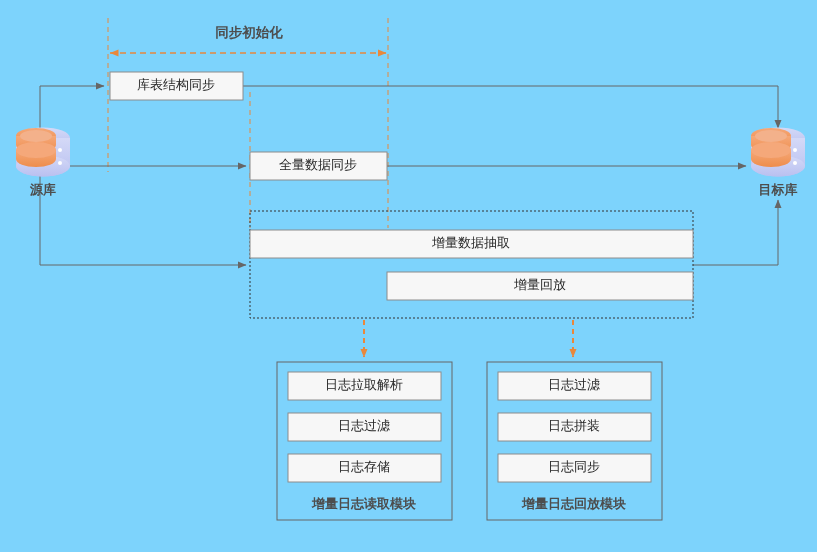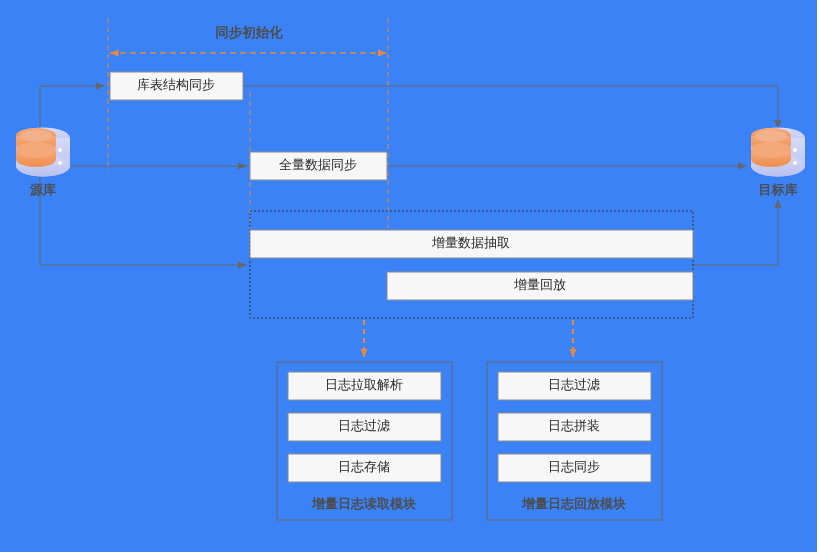--- a/index.html
+++ b/index.html
@@ -10,21 +10,21 @@
   body {
     width: 819px;
     height: 552px;
     overflow: hidden;
     font-family: "Liberation Sans", "DejaVu Sans", sans-serif;
   }
   #diagram-root {
     position: relative;
     width: 817px;
     height: 552px;
-    background: #3b82f6;
+    background: #7dd3fc;
     text-align: right;
   }
   svg.layer {
     position: absolute;
     top: 0;
     left: 0;
     width: 819px;
     height: 552px;
   }
   .node-text {

